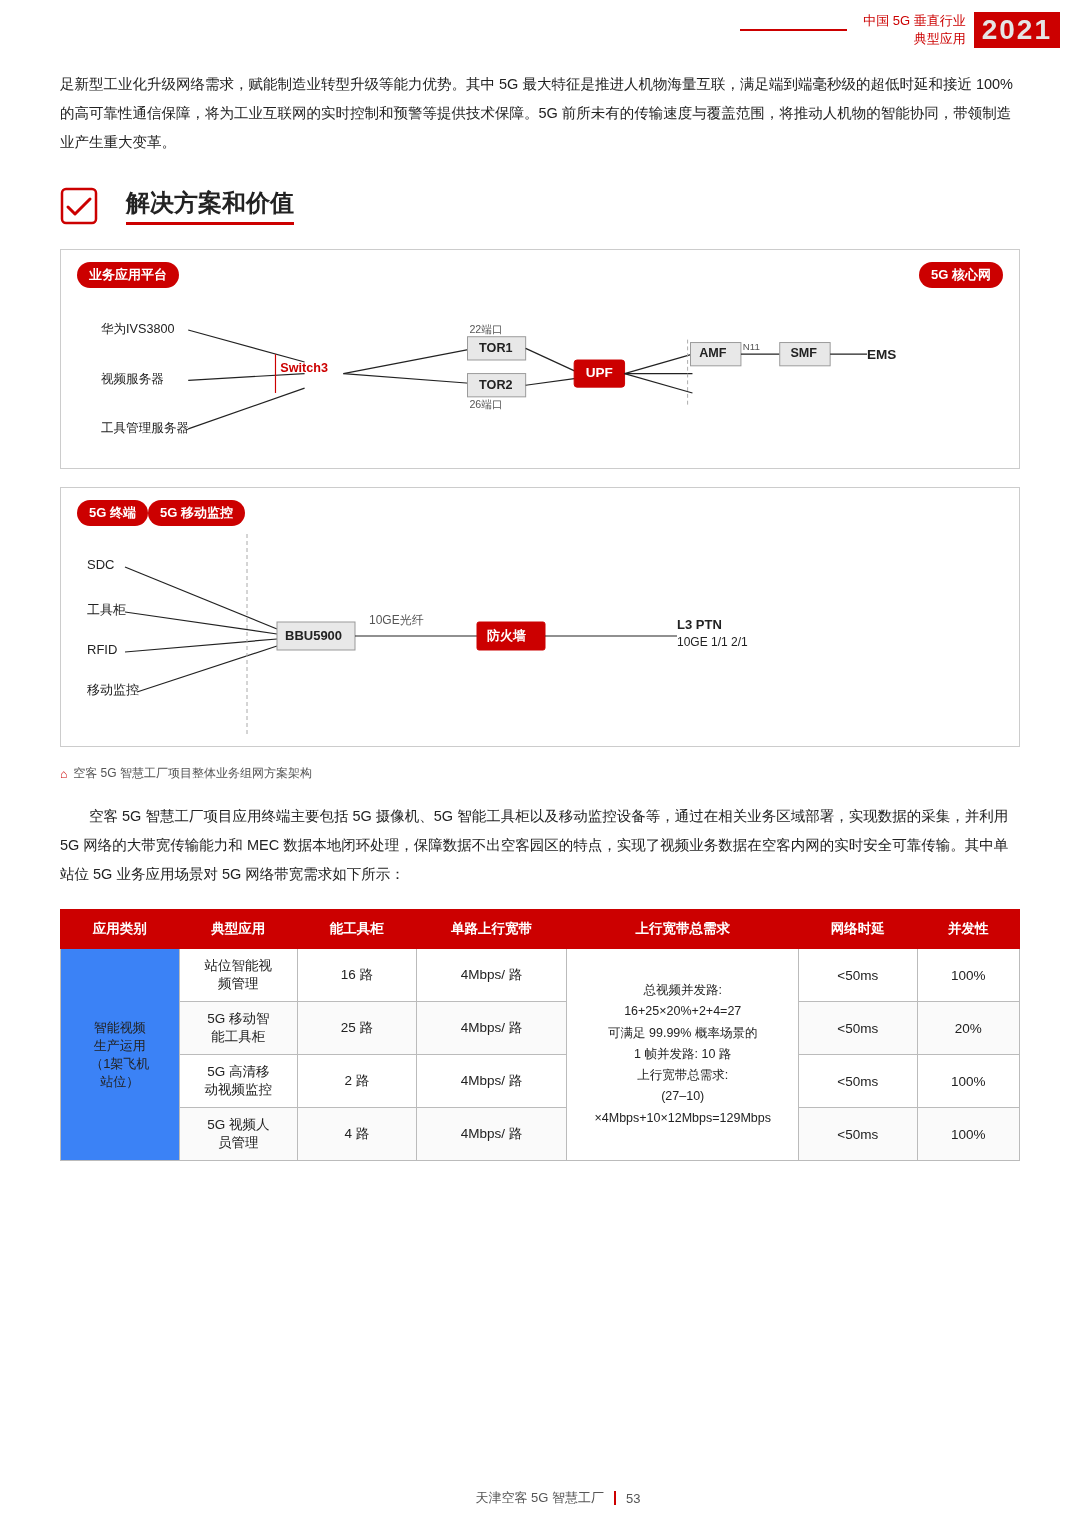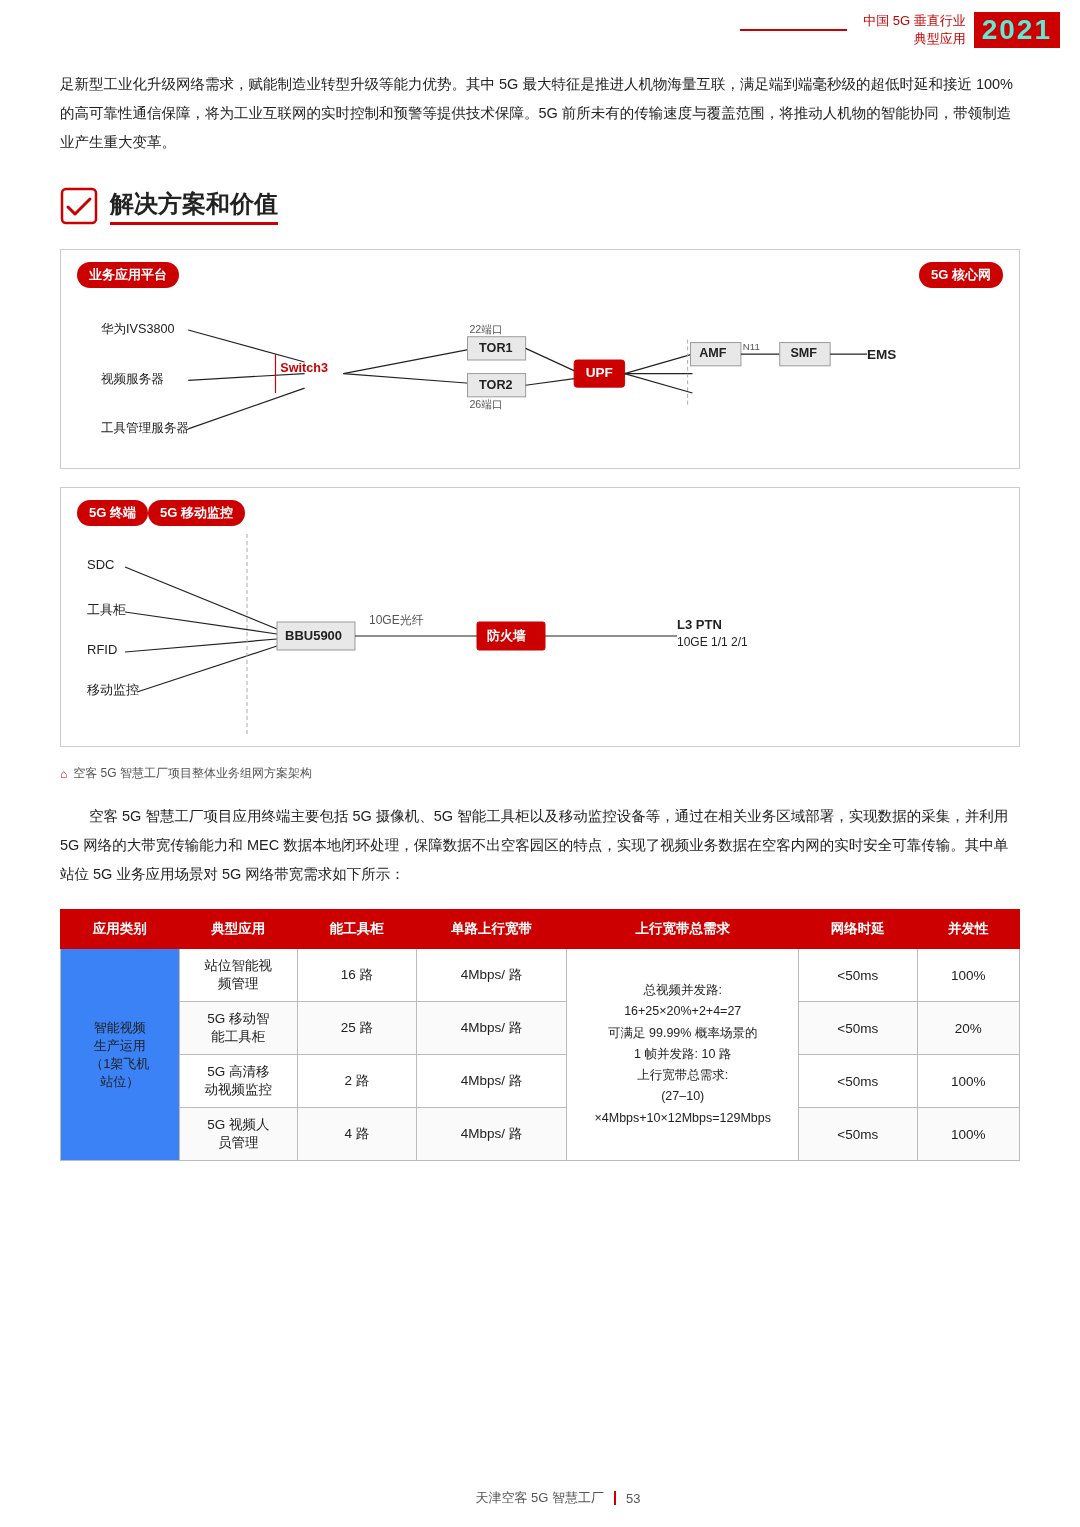--- a/index.html
+++ b/index.html
@@ -33,21 +33,21 @@
       margin-right: 8px;
     }
     .header-title-text {
       font-size: 13px;
       color: #c00;
       text-align: right;
       line-height: 1.4;
     }
     .header-year-box {
       background: #c00;
-      color: #5eead4;
+      color: #e5e5e5;
       font-size: 28px;
       font-weight: bold;
       padding: 2px 8px;
       letter-spacing: 2px;
     }
 
     
     .main-content {
       padding: 70px 60px 80px 60px;
     }
@@ -56,22 +56,21 @@
     .intro-text {
       font-size: 14.5px;
       line-height: 2;
       color: #222;
       margin-bottom: 30px;
     }
 
     
     .section-heading {
       display: flex;
-      align-items: center;
-      gap: 12px;
+      gap: 28px;
       margin-bottom: 24px;
     }
     .heading-icon {
       width: 38px;
       height: 38px;
       display: flex;
       align-items: center;
       justify-content: center;
     }
     .heading-text {

